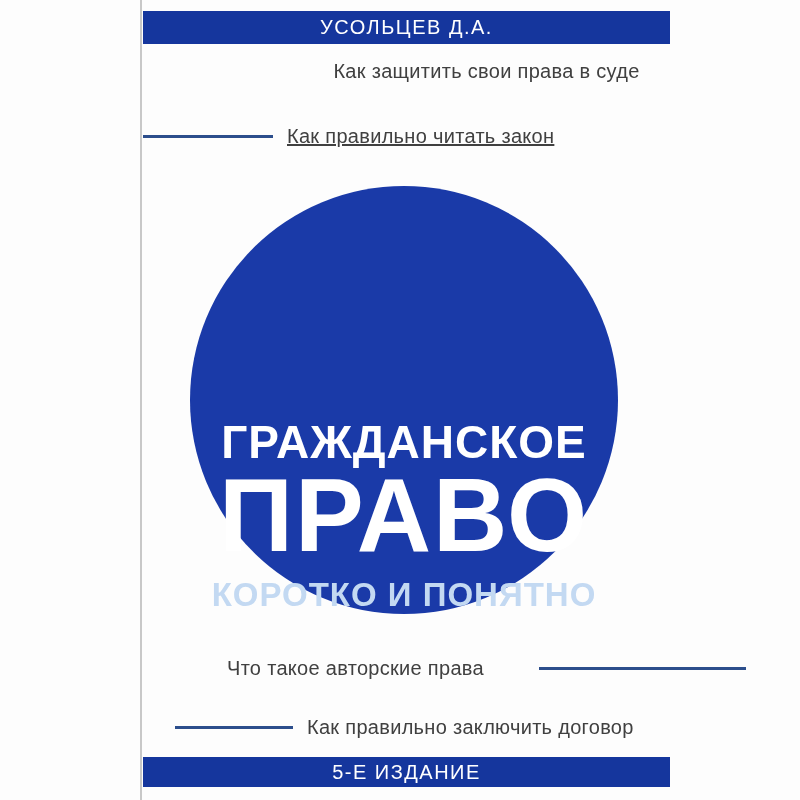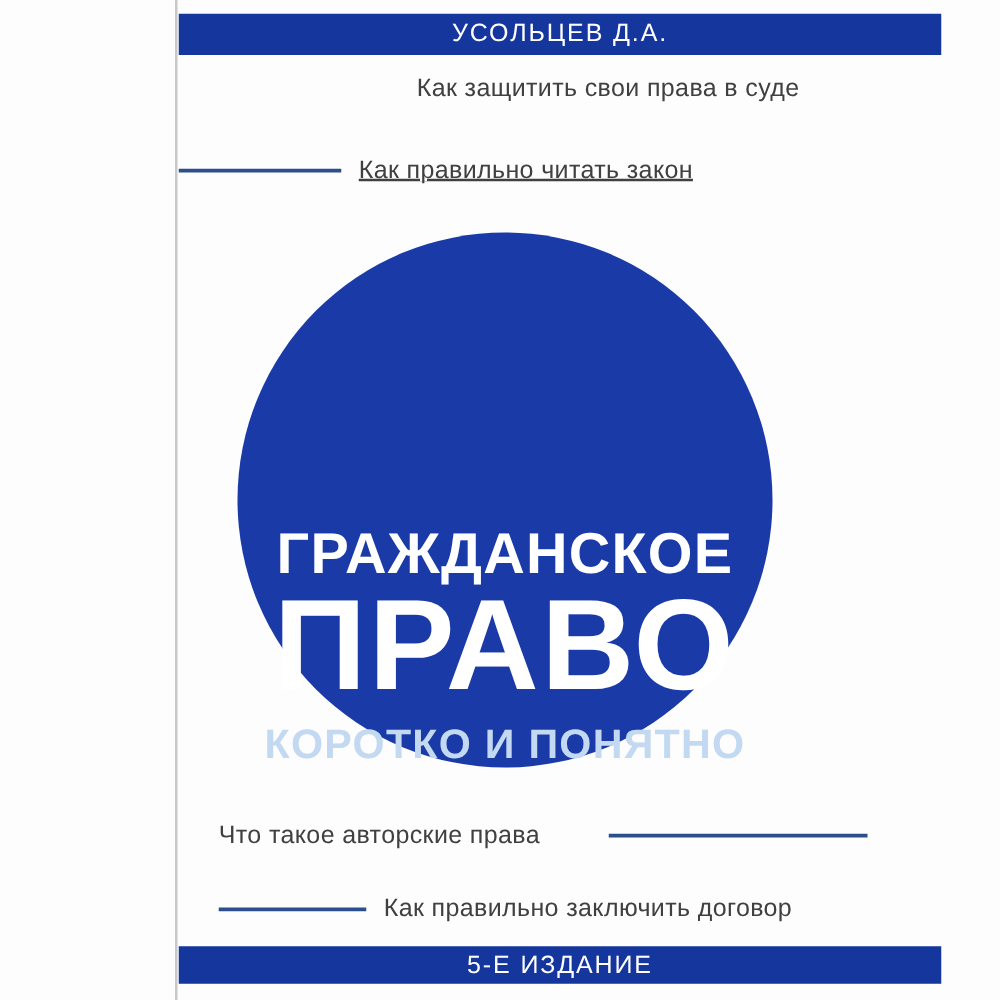--- a/index.html
+++ b/index.html
@@ -21,21 +21,21 @@
     left: 140px;
     top: 0;
     width: 2px;
     height: 800px;
     background: #c8c8c8;
   }
   
   .bar {
     position: absolute;
     left: 143px;
-    width: 610px;
+    width: 527px;
     background: var(--bar-blue, #15369D);
     color: #ffffff;
     display: flex;
     align-items: center;
     justify-content: center;
     font-size: 20px;
     letter-spacing: 1.5px;
     font-weight: 500;
   }
   .bar.top    { top: 11px;  height: 33px; }
@@ -54,21 +54,21 @@
   }
   .tag-row .rule {
     height: 3px;
     background: var(--line-blue, #2C4E8C);
   }
   .tag-row .rule.grow { flex: 1; margin-left: 14px; }
   .tag-row .rule.fixed-l { margin-right: 14px; }
   .row-1 { top: 60px;  padding-left: 84px; flex-direction: column; }
   .row-2 { top: 123px; text-decoration: underline; }
   .row-2 .rule { width: 130px; }
-  .row-3 { top: 655px; padding-left: 32px; gap: 41px; }
+  .row-3 { top: 655px; padding-left: 84px; gap: 41px; }
   .row-4 { top: 714px; margin-left: 32px; }
   .row-4 .rule { width: 118px; }
   
   .emblem {
     position: absolute;
     left: 190px;
     top: 186px;
     width: 428px;
     height: 428px;
     border-radius: 50%;

